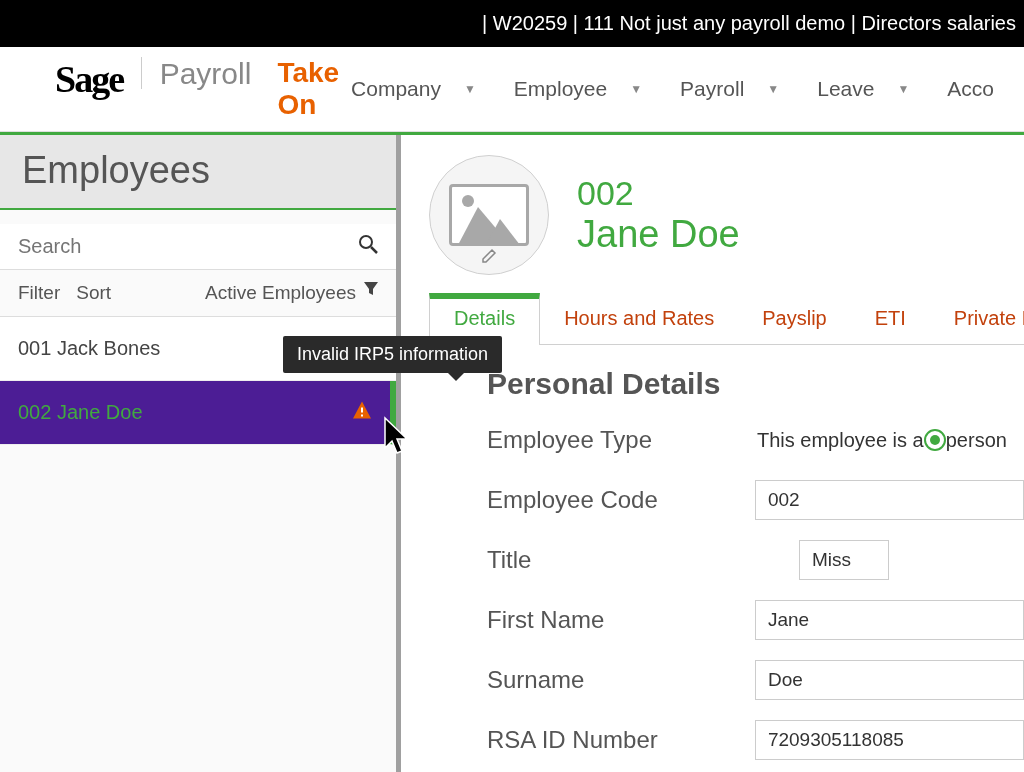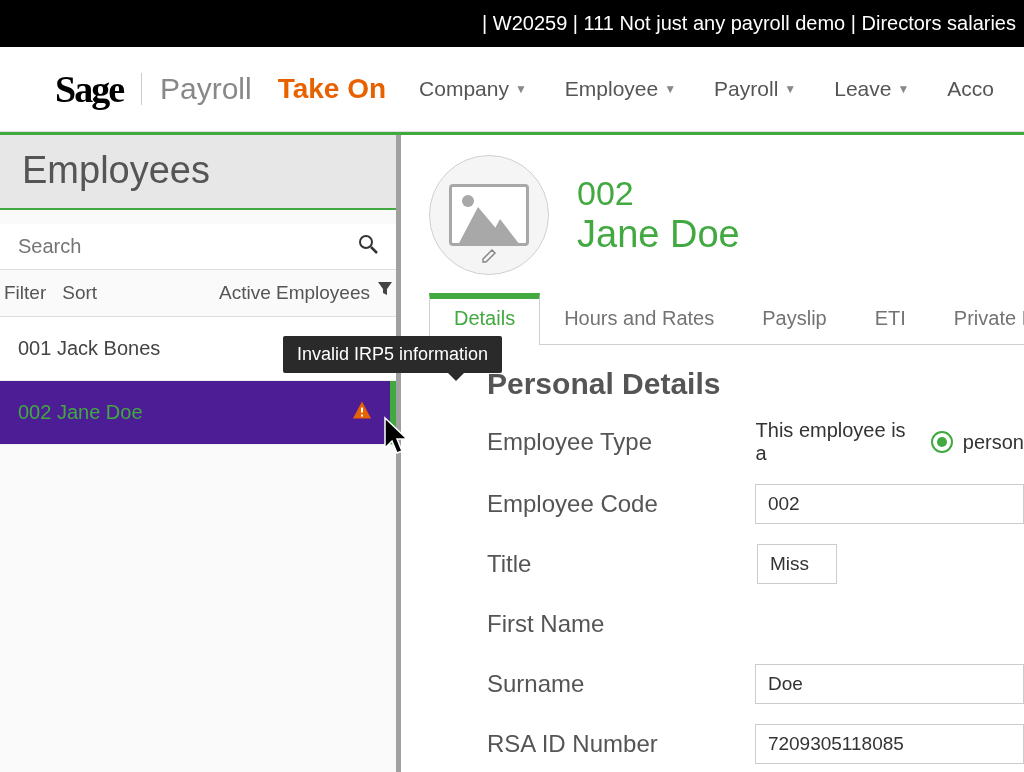--- a/index.html
+++ b/index.html
@@ -1,37 +1,37 @@
 <!DOCTYPE html>
 <html><head>
 <meta charset="utf-8">
 <style>
 * { box-sizing: border-box; margin: 0; padding: 0; }
 body { font-family: Arial, Helvetica, sans-serif; width: 1024px; height: 772px; overflow: hidden; background: #fff; color: #333; }
 
 .topbar { background: #000; color: #fff; height: 47px; display: flex; align-items: center; justify-content: flex-end; padding: 0 8px; font-size: 20px; white-space: nowrap; }
 
 .header { height: 85px; display: flex; align-items: center; padding: 0 30px 0 55px; border-bottom: 1px solid #e0e0e0; }
-.logo-group { display: flex; align-items: center; gap: 18px; }
+.logo-group { display: flex; gap: 18px; }
 .sage-logo { font-family: 'Segoe Script', cursive; font-size: 38px; font-weight: bold; color: #000; letter-spacing: -2px; }
 .divider-thin { width: 1px; height: 32px; background: #ccc; }
 .payroll-text { font-size: 30px; color: #888; font-weight: 300; }
 .takeon-text { font-size: 28px; color: #e86100; font-weight: 600; margin-left: 8px; }
 .main-nav { margin-left: auto; display: flex; gap: 38px; align-items: center; }
-.nav-item { font-size: 21px; color: #555; cursor: pointer; display: flex; align-items: center; gap: 6px; }
+.nav-item { font-size: 21px; color: #555; cursor: pointer; display: flex; align-items: center; gap: 23px; }
 .caret-down { font-size: 12px; color: #888; }
 
 .content { display: flex; height: calc(772px - 47px - 85px); border-top: 3px solid #41a940; }
 
 .sidebar { width: 401px; background: #fafafa; border-right: 5px solid #a0a0a0; display: flex; flex-direction: column; }
 .sidebar-title { font-size: 38px; color: #555; padding: 14px 22px 16px; background: #e7e7e7; border-bottom: 2px solid #41a940; }
 .search-row { display: flex; align-items: center; padding: 10px 18px; border-bottom: 1px solid #ddd; background: #fff; margin-top: 14px; }
 .search-input { flex: 1; border: none; outline: none; font-size: 20px; color: #888; background: transparent; }
 .search-icon { font-size: 20px; color: #444; }
-.filter-row { display: flex; align-items: center; padding: 12px 4px; border-bottom: 1px solid #ddd; font-size: 19px; color: #555; background: #fafafa; }
+.filter-row { display: flex; align-items: center; padding: 12px 18px; border-bottom: 1px solid #ddd; font-size: 19px; color: #555; background: #fafafa; }
 .filter-left { display: flex; gap: 16px; }
 .filter-left span { cursor: pointer; }
 .filter-right { margin-left: auto; display: flex; align-items: flex-start; gap: 8px; cursor: pointer; }
 .funnel { font-size: 16px; }
 
 .emp-item { padding: 20px 18px; border-bottom: 1px solid #eee; font-size: 20px; color: #444; background: #fff; cursor: pointer; position: relative; }
 .emp-item.selected { color: #41a940; border-right: 6px solid #41a940; background: #4c1d95; }
 .warning-icon { position: absolute; right: 18px; top: 50%; transform: translateY(-50%); color: #e86100; font-size: 20px; }
 
 .tooltip { position: absolute; left: 283px; top: 336px; background: #2a2a2a; color: #fff; padding: 8px 14px; font-size: 18px; border-radius: 2px; z-index: 100; white-space: nowrap; }
@@ -44,30 +44,30 @@
 .avatar { width: 120px; height: 120px; border-radius: 50%; background: #f5f5f5; border: 1px solid #d0d0d0; display: flex; align-items: center; justify-content: center; position: relative; }
 .avatar-inner { width: 80px; height: 62px; border: 3px solid #a8a8a8; border-radius: 4px; position: relative; overflow: hidden; background: #fff; }
 .avatar-inner .sun { position: absolute; left: 10px; top: 8px; width: 12px; height: 12px; border-radius: 50%; background: #a8a8a8; }
 .avatar-inner .mtn { position: absolute; bottom: -2px; left: 6px; width: 0; height: 0; border-left: 20px solid transparent; border-right: 32px solid transparent; border-bottom: 38px solid #a8a8a8; }
 .avatar-inner .mtn2 { position: absolute; bottom: -2px; left: 34px; width: 0; height: 0; border-left: 14px solid transparent; border-right: 20px solid transparent; border-bottom: 26px solid #a8a8a8; }
 .pencil-badge { position: absolute; bottom: 6px; left: 50%; transform: translateX(-50%); font-size: 16px; color: #888; }
 .emp-name-block .code { font-size: 34px; color: #41a940; font-weight: 500; }
 .emp-name-block .name { font-size: 38px; color: #41a940; font-weight: 500; }
 
 .tabs { display: flex; border-bottom: 1px solid #d0d0d0; justify-content: space-between; }
-.tab { padding: 14px 24px; font-size: 20px; color: #737373; cursor: pointer; white-space: nowrap; }
+.tab { padding: 14px 24px; font-size: 20px; color: #c2410c; cursor: pointer; white-space: nowrap; }
 .tab.active { color: #41a940; border-top: 6px solid #41a940; border-left: 1px solid #d0d0d0; border-right: 1px solid #d0d0d0; background: #fff; margin-bottom: -1px; padding-top: 8px; }
 
 .section-title { font-size: 30px; color: #555; margin: 22px 0 18px 58px; }
 .form-grid { margin-left: 58px; }
 .form-row { display: flex; align-items: center; margin-bottom: 18px; min-height: 42px; }
 .form-label { width: 270px; font-size: 24px; color: #555; }
 .form-input { border: 1px solid #ccc; padding: 8px 12px; font-size: 19px; color: #333; min-width: 250px; }
-.form-input.short { min-width: 80px; width: 80px; }
-.radio-inline { display: flex; align-items: center; gap: 10px; font-size: 20px; color: #333; }
+.form-input.short { min-width: 80px; width: 90px; margin-left: 42px; }
+.radio-inline { display: flex; align-items: flex-start; font-size: 20px; color: #333; }
 .radio-dot { width: 22px; height: 22px; border: 2px solid #41a940; border-radius: 50%; display: inline-flex; align-items: center; justify-content: center; }
 .radio-dot .inner { width: 10px; height: 10px; background: #41a940; border-radius: 50%; }
 </style>
 </head>
 <body>
 
 <div class="topbar">
   <span>| W20259 | 111 Not just any payroll demo | Directors salaries</span>
 </div>
 
@@ -187,20 +187,21 @@
       <div class="form-row">
         <div class="form-label">Employee Code</div>
         <input class="form-input" value="002" style="">
       </div>
       <div class="form-row">
         <div class="form-label">Title</div>
         <input class="form-input short" value="Miss" style="">
       </div>
       <div class="form-row">
         <div class="form-label">First Name</div>
+        <input class="form-input" value="Jane" style="">
       </div>
       <div class="form-row">
         <div class="form-label">Surname</div>
         <input class="form-input" value="Doe" style="">
       </div>
       <div class="form-row">
         <div class="form-label">RSA ID Number</div>
         <input class="form-input" value="7209305118085" style="">
       </div>
 

